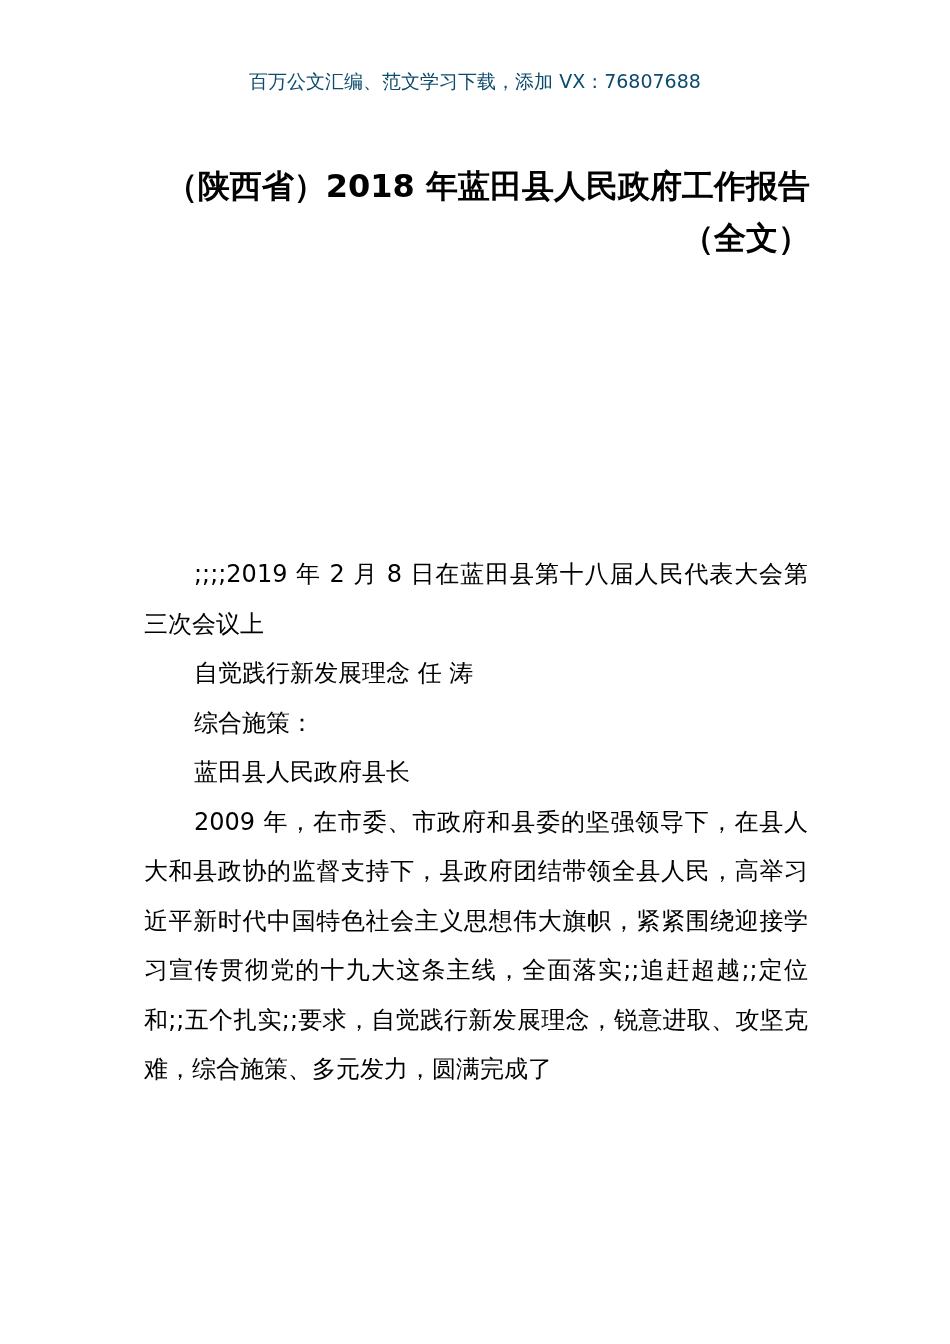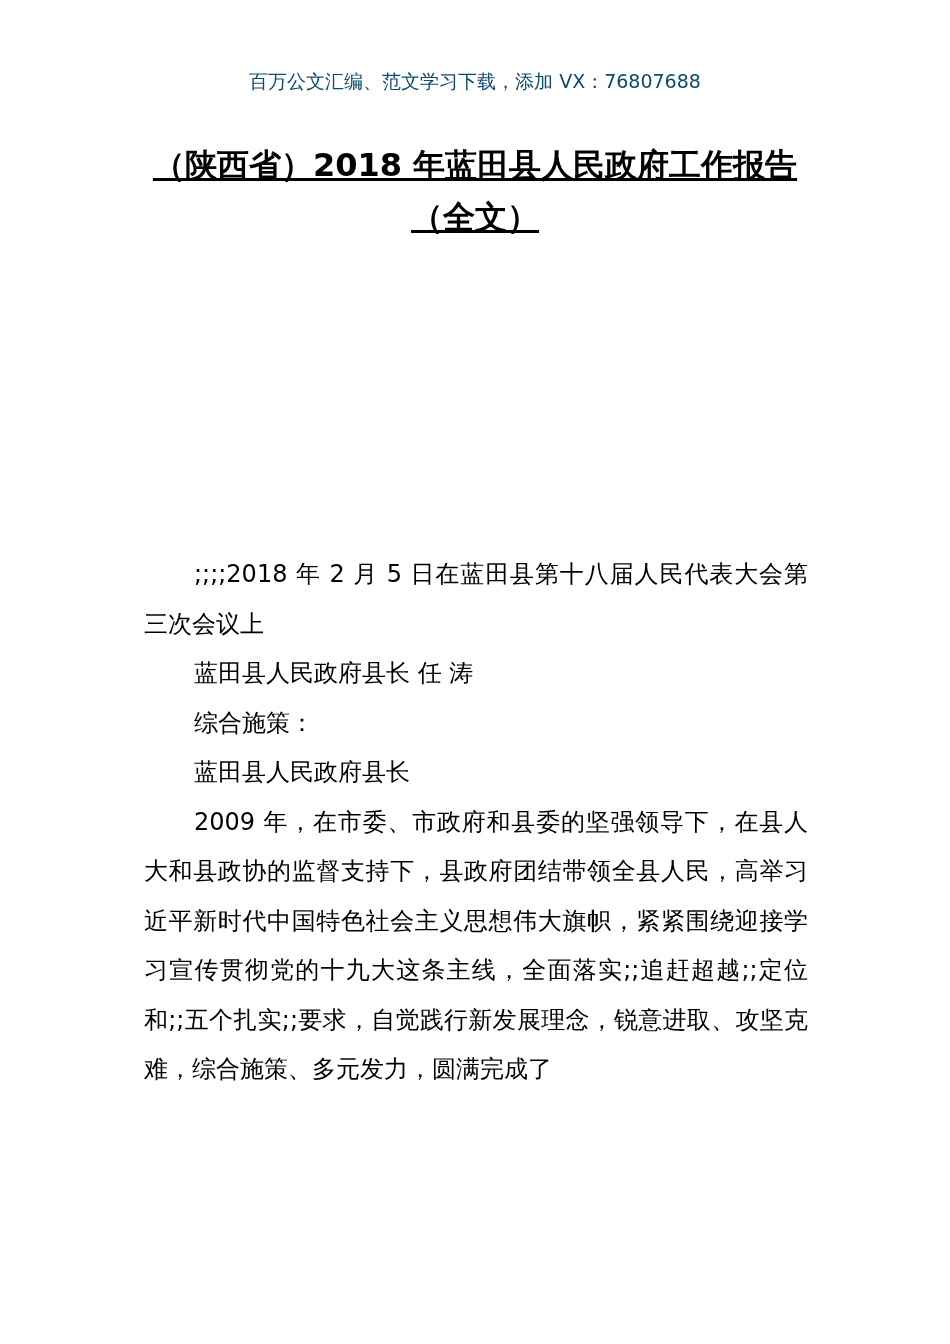--- a/index.html
+++ b/index.html
@@ -21,30 +21,29 @@
       left: 0;
       width: 950px;
       text-align: center;
       font-size: 19px;
       line-height: 30px;
       color: #0c4a6e;
       letter-spacing: 0px;
     }
     .title {
       position: absolute;
-      top: 139px;
+      top: 160px;
       left: 140px;
       width: 670px;
-      text-align: center;
+      text-align: right;
       font-family: "DejaVu Sans", "Liberation Sans", sans-serif;
       font-weight: bold;
       font-size: 32px;
       line-height: 52px;
       color: #000000;
-      text-decoration: underline;
     }
     .body-text {
       position: absolute;
       top: 550px;
       left: 144px;
       width: 664px;
       font-size: 24px;
       line-height: 49.5px;
       color: #000000;
     }
@@ -56,18 +55,18 @@
     }
   </style>
 </head>
 <body>
 
 <div class="header-banner">百万公文汇编、范文学习下载，添加 VX：76807688</div>
 
 <div class="title">（陕西省）2018 年蓝田县人民政府工作报告（全文）</div>
 
 <div class="body-text">
-  <p class="para">;;;;2018 年 2 月 5 日在蓝田县第十八届人民代表大会第三次会议上</p>
-  <p class="para">蓝田县人民政府县长 任 涛</p>
+  <p class="para">;;;;2019 年 2 月 8 日在蓝田县第十八届人民代表大会第三次会议上</p>
+  <p class="para">自觉践行新发展理念 任 涛</p>
   <p class="para">综合施策：</p>
   <p class="para">蓝田县人民政府县长</p>
   <p class="para">2009 年，在市委、市政府和县委的坚强领导下，在县人大和县政协的监督支持下，县政府团结带领全县人民，高举习近平新时代中国特色社会主义思想伟大旗帜，紧紧围绕迎接学习宣传贯彻党的十九大这条主线，全面落实;;追赶超越;;定位和;;五个扎实;;要求，自觉践行新发展理念，锐意进取、攻坚克难，综合施策、多元发力，圆满完成了</p>
 </div>
 
 </body></html>

